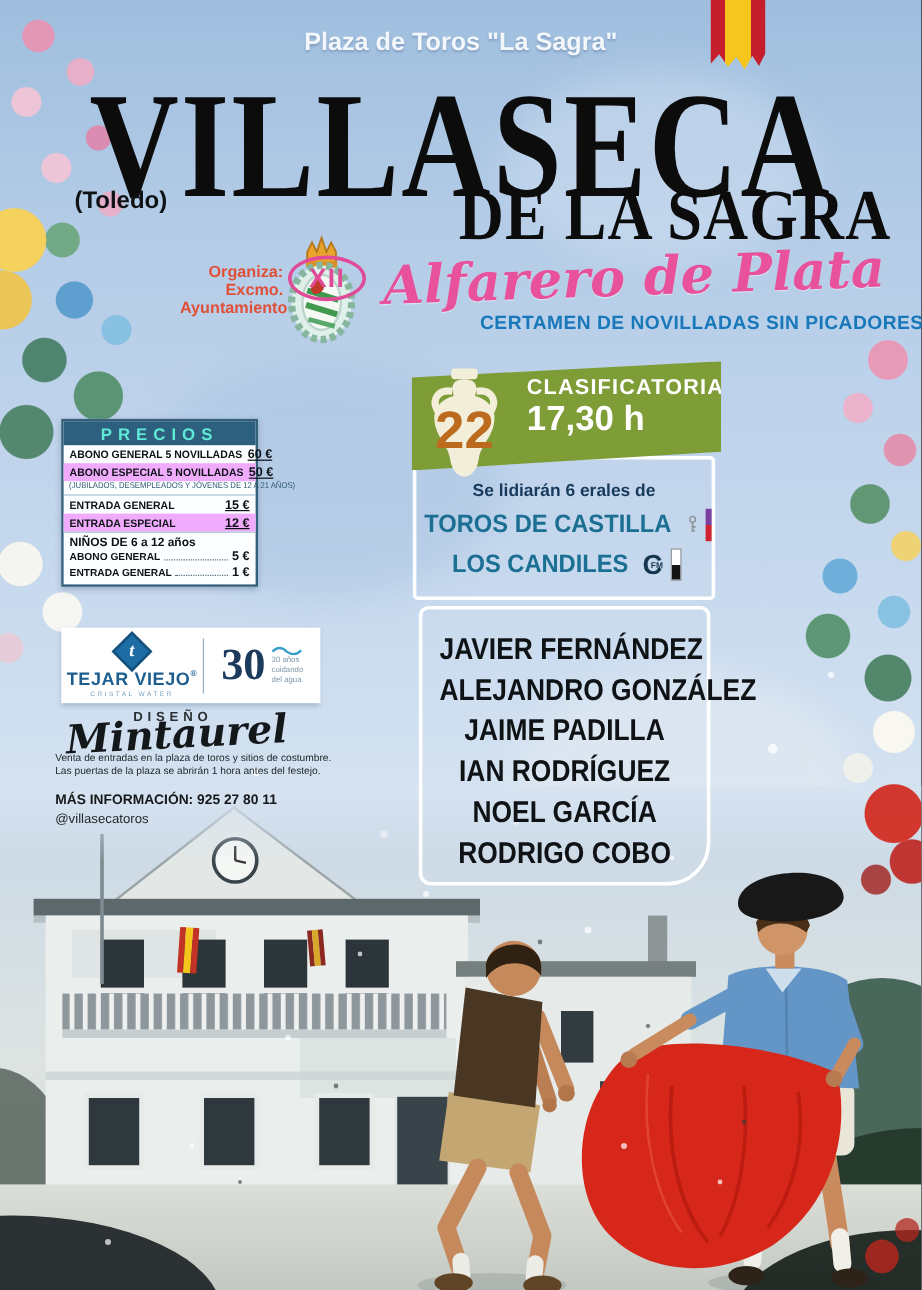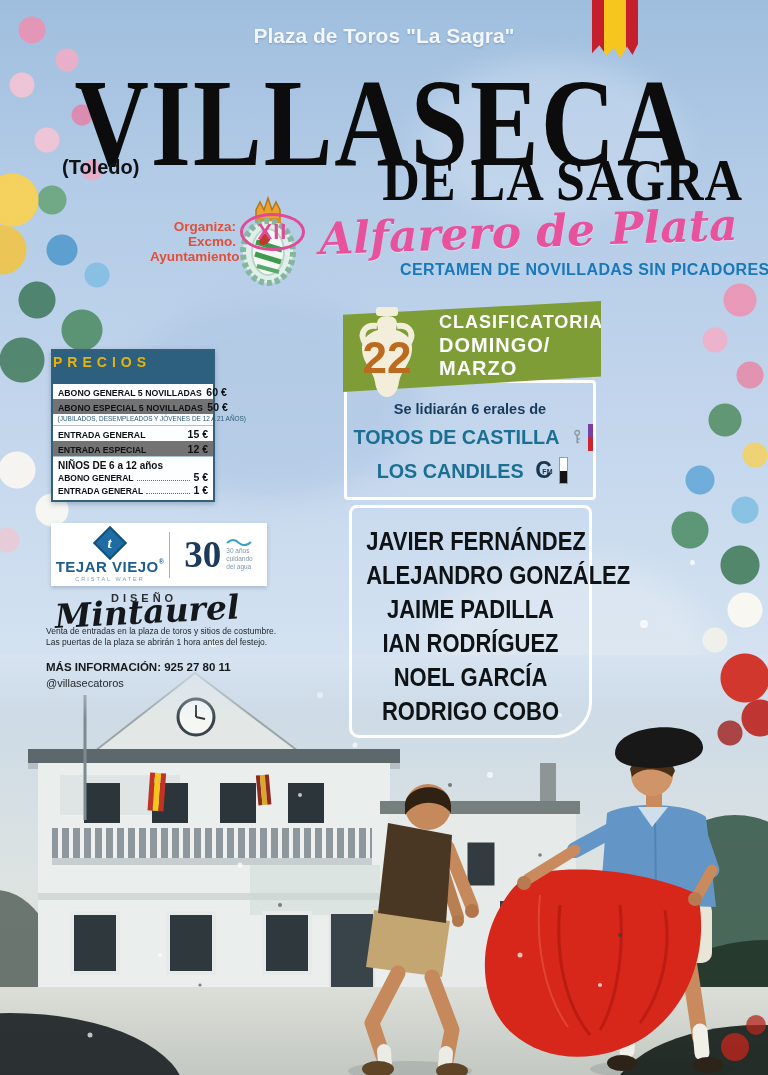--- a/index.html
+++ b/index.html
@@ -64,27 +64,27 @@
 
   
   .namesbox{left:349px;top:505px;width:243px;height:233px;border:3px solid #fff;
     border-radius:8px 8px 36px 10px;z-index:2;text-align:center;padding-top:16px;}
   .nm{font-size:25px;font-weight:800;color:#0f1316;transform:scaleX(.88);white-space:nowrap;
     line-height:34px;}
 
   
   .prices{left:51px;top:349px;width:164px;background:#fdfeff;border:2px solid #35607c;z-index:2;
     box-shadow:0 2px 5px rgba(40,70,100,.3);}
-  .p-head{background:#2d5f7e;color:#eab308;font-size:14px;font-weight:bold;
-    letter-spacing:5px;padding:3px 0 14px;}
+  .p-head{background:#2d5f7e;color:#5eead4;text-align:center;font-size:14px;font-weight:bold;
+    letter-spacing:5px;padding:3px 0 1px;}
   .p-row{display:flex;justify-content:space-between;align-items:baseline;padding:2px 5px 1px;
     font-size:9px;font-weight:bold;color:#0c1114;}
   .p-row .lab{transform:scaleX(.97);transform-origin:left;white-space:nowrap;}
-  .p-row .val{font-size:10.5px;white-space:nowrap;}
-  .p-alt{background:#737373;}
+  .p-row .val{font-size:10.5px;white-space:nowrap;text-decoration:underline;}
+  .p-alt{background:#f0abfc;}
   .p-note{font-size:7px;color:#2c5872;padding:1px 5px 3px;transform:scaleX(.92);transform-origin:left;white-space:nowrap;}
   .p-sep{border-top:1px solid #a8c2d2;}
   .p-sub{font-size:10px;font-weight:bold;padding:3px 5px 0;color:#0c1114;}
   .p-dotrow{display:flex;align-items:baseline;padding:0 5px 1px;font-size:8.5px;font-weight:bold;color:#0c1114;text-align:center;}
   .p-dotrow .dots{flex:1;border-bottom:1.5px dotted #57707f;margin:0 3px 2px;}
   .p-dotrow .val{font-size:10.5px;}
 
   
   .sponsor{left:51px;top:523px;width:216px;height:63px;background:#fff;z-index:2;
     display:flex;align-items:center;box-shadow:0 2px 4px rgba(40,70,100,.25);}
@@ -201,21 +201,20 @@
   </svg>
 
   <div class="abs edrow">
     <span class="ed-oval">XII</span>
     <span class="ed-name">Alfarero de Plata</span>
   </div>
   <div class="abs tagline">CERTAMEN DE NOVILLADAS SIN PICADORES</div>
 
   <div class="abs badge">
     <div class="b1">CLASIFICATORIA</div>
-    <div class="b2">DOMINGO/ MARZO</div>
     <div class="b3">17,30 h</div>
   </div>
   <svg class="abs amphora" width="82" height="106" viewBox="0 0 82 106">
     <path d="M41,20 C34,20 31,23 31,28 L32,34 C21,37 15,45 16,54 C17,68 27,74 29,86 C30,95 35,101 41,101 C47,101 52,95 53,86 C55,74 65,68 66,54 C67,45 61,37 50,34 L51,28 C51,23 48,20 41,20 Z" fill="#f2eeda"></path>
     <rect x="30" y="11" width="22" height="9" rx="3" fill="#f2eeda"></rect>
     <path d="M31,30 C19,28 14,37 18,45 C20,50 27,52 31,49" fill="none" stroke="#f2eeda" stroke-width="6"></path>
     <path d="M51,30 C63,28 68,37 64,45 C62,50 55,52 51,49" fill="none" stroke="#f2eeda" stroke-width="6"></path>
     <text x="41" y="77" text-anchor="middle" font-family="Liberation Sans, sans-serif" font-size="44" font-weight="bold" fill="#bc6a1e">22</text>
   </svg>
 

